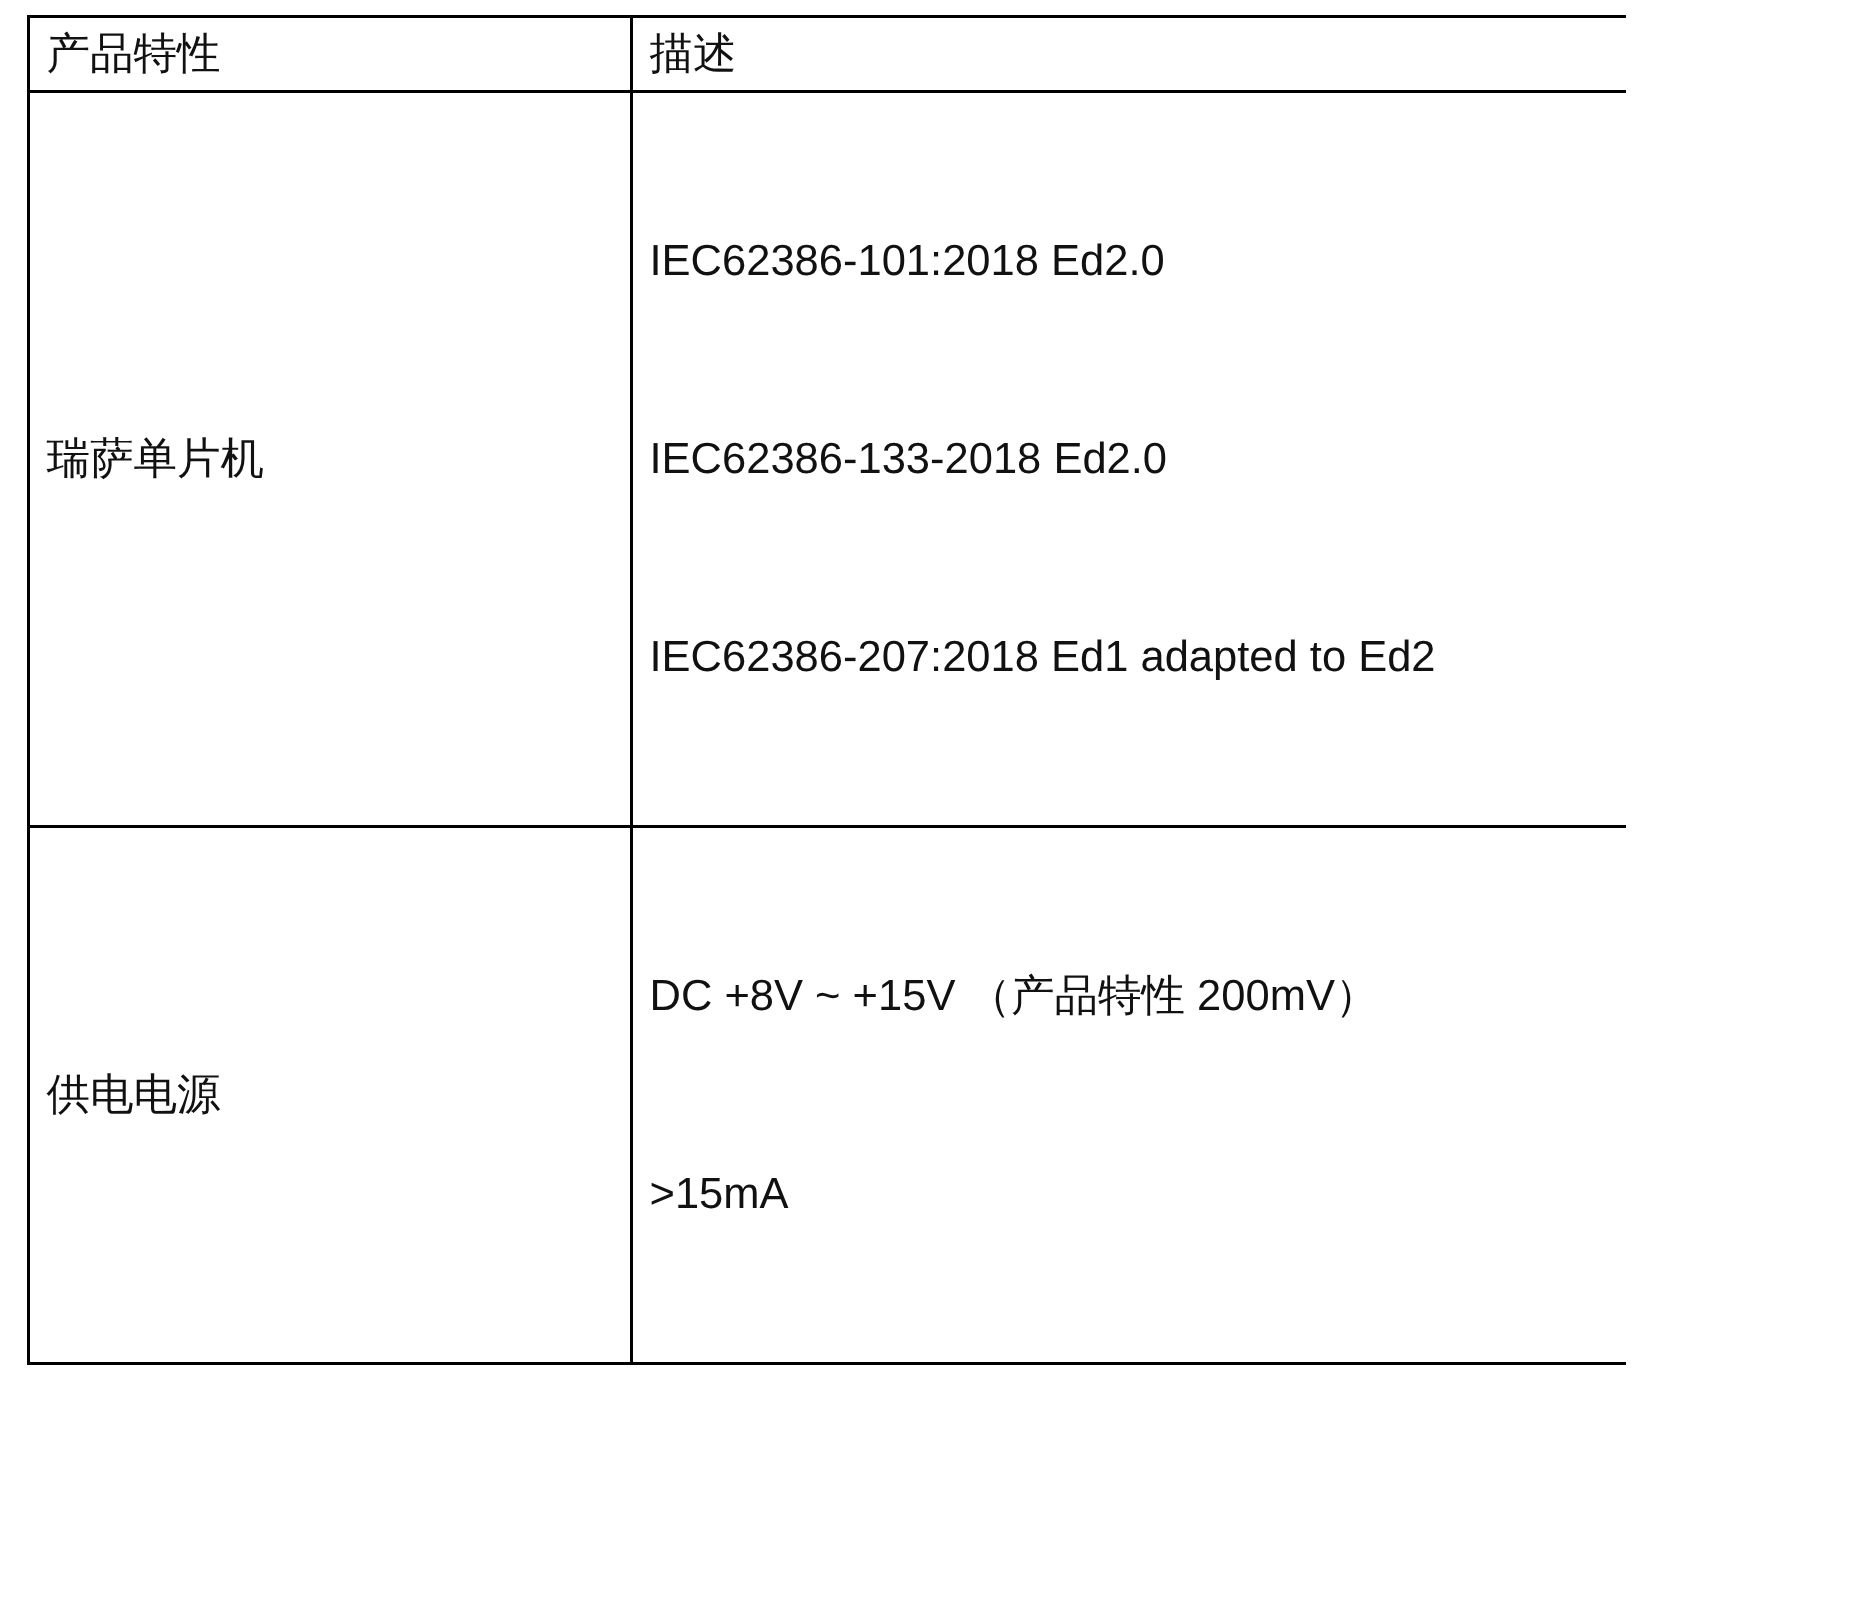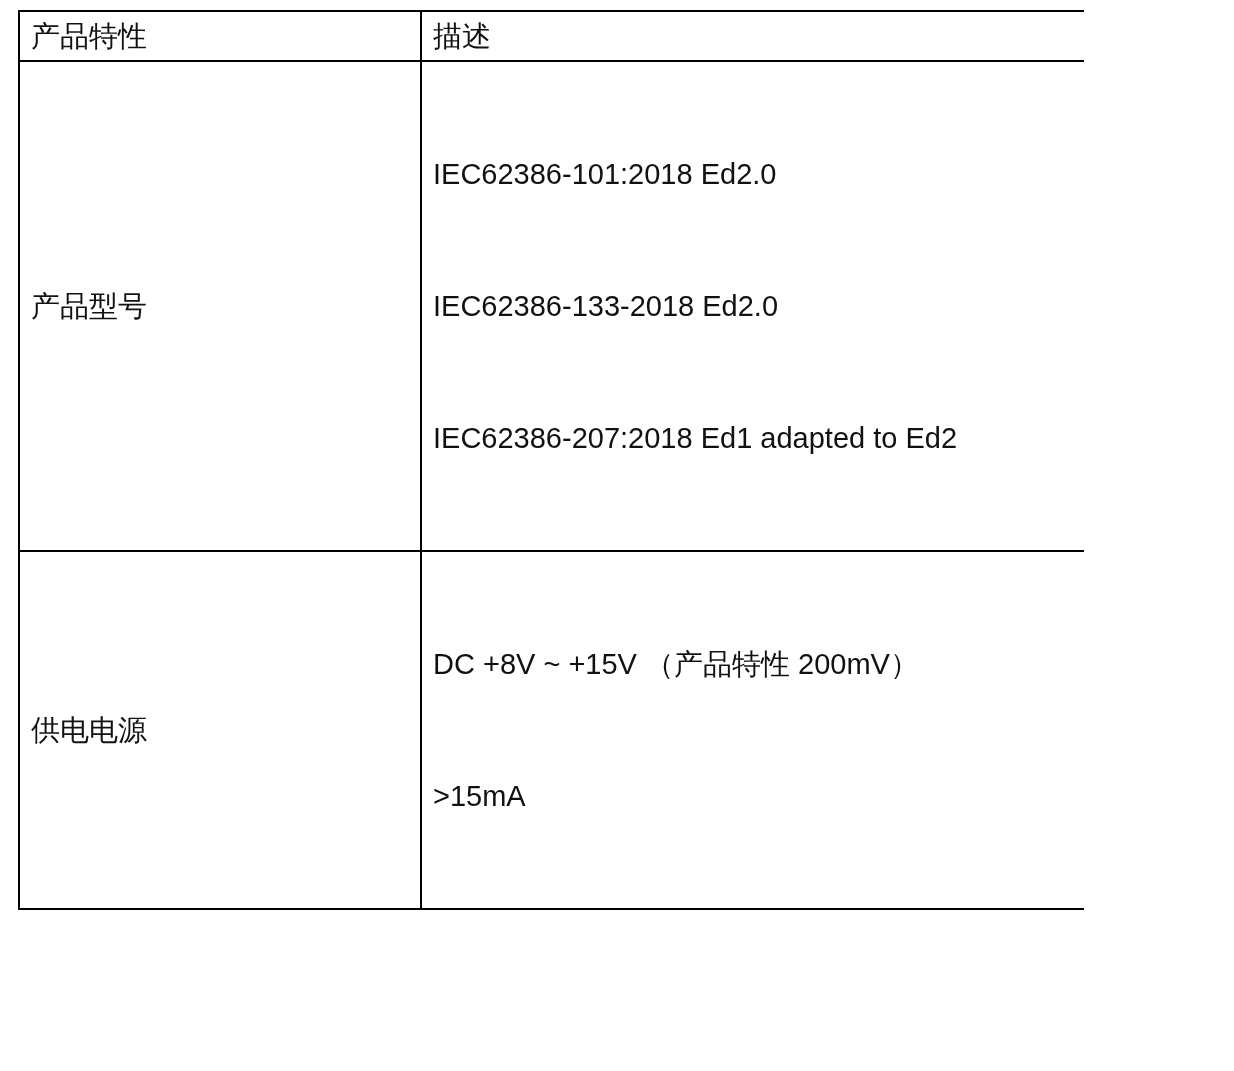--- a/index.html
+++ b/index.html
@@ -55,21 +55,21 @@
     </colgroup>
 
     <tbody>
         <tr class="r0">
       <td>产品特性</td>
       <td>描述</td>
     </tr>
 
 
     <tr class="r2">
-      <td>产品型号</td>
+      <td>瑞萨单片机</td>
       <td>
         <div class="ln">IEC62386-101:2018 Ed2.0</div>
         <div class="ln">IEC62386-133-2018 Ed2.0</div>
         <div class="ln">IEC62386-207:2018 Ed1 adapted to Ed2</div>
       </td>
     </tr>
 
     <tr class="r3">
       <td>供电电源</td>
       <td>

